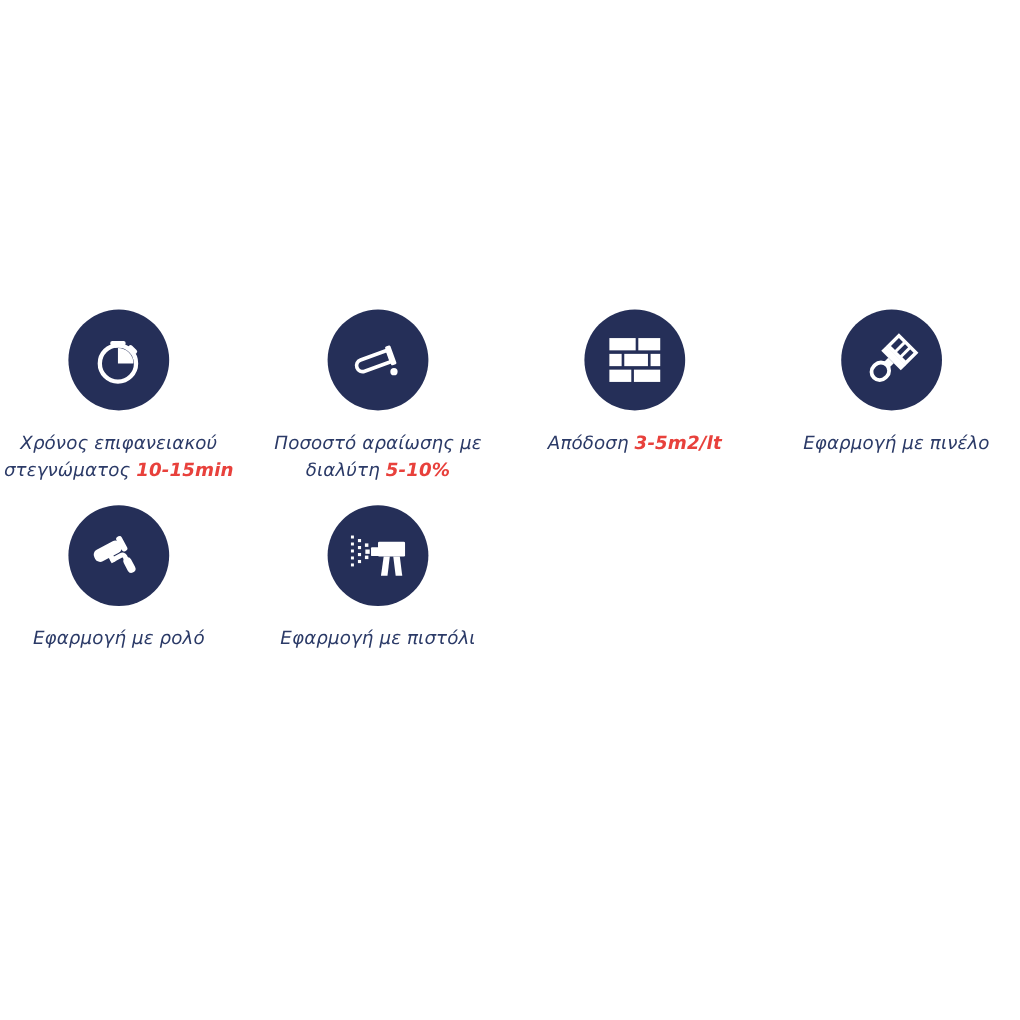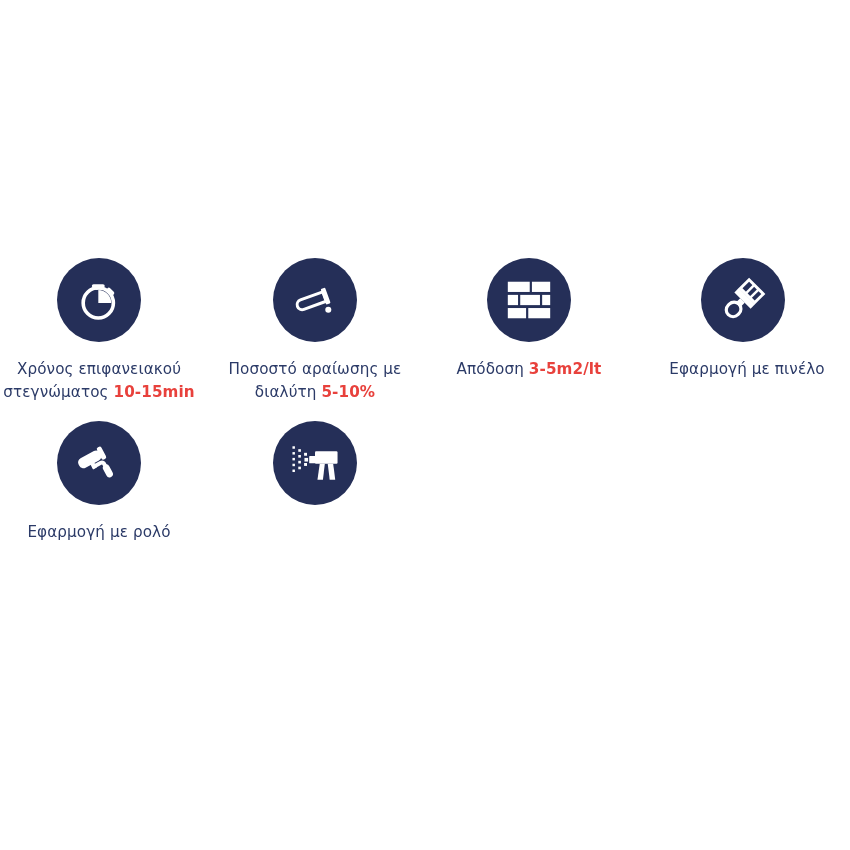--- a/index.html
+++ b/index.html
@@ -12,20 +12,21 @@
     background: #ffffff;
     font-family: "DejaVu Sans", "Liberation Sans", sans-serif;
     overflow: hidden;
   }
 
   #feature-grid {
     position: absolute;
     left: 0;
     top: 258px;
     width: 850px;
+    font-style: italic;
   }
 
   .feature-row {
     display: flex;
     flex-direction: row;
     align-items: flex-start;
     width: 850px;
   }
 
   .feature-row.row-2 {
@@ -224,19 +225,22 @@
             <rect x="25" y="20.5" width="9" height="10" rx="1"></rect>
 
             <rect x="33" y="14" width="31" height="17" rx="1.5"></rect>
 
             <path d="M39.5 31 h7 l-2.6 22 h-7.5 z"></path>
 
             <path d="M50.5 31 h7.5 l2.8 22 h-7.6 z"></path>
           </g>
         </svg>
       </div>
+      <div class="feature-label">
+        <span>Εφαρμογή με πιστόλι</span><span class="accent"></span>
+      </div>
     </div>
 
     <div class="feature-item col-3"></div>
     <div class="feature-item col-4"></div>
   </div>
 
 </div>
 
 </body></html>

